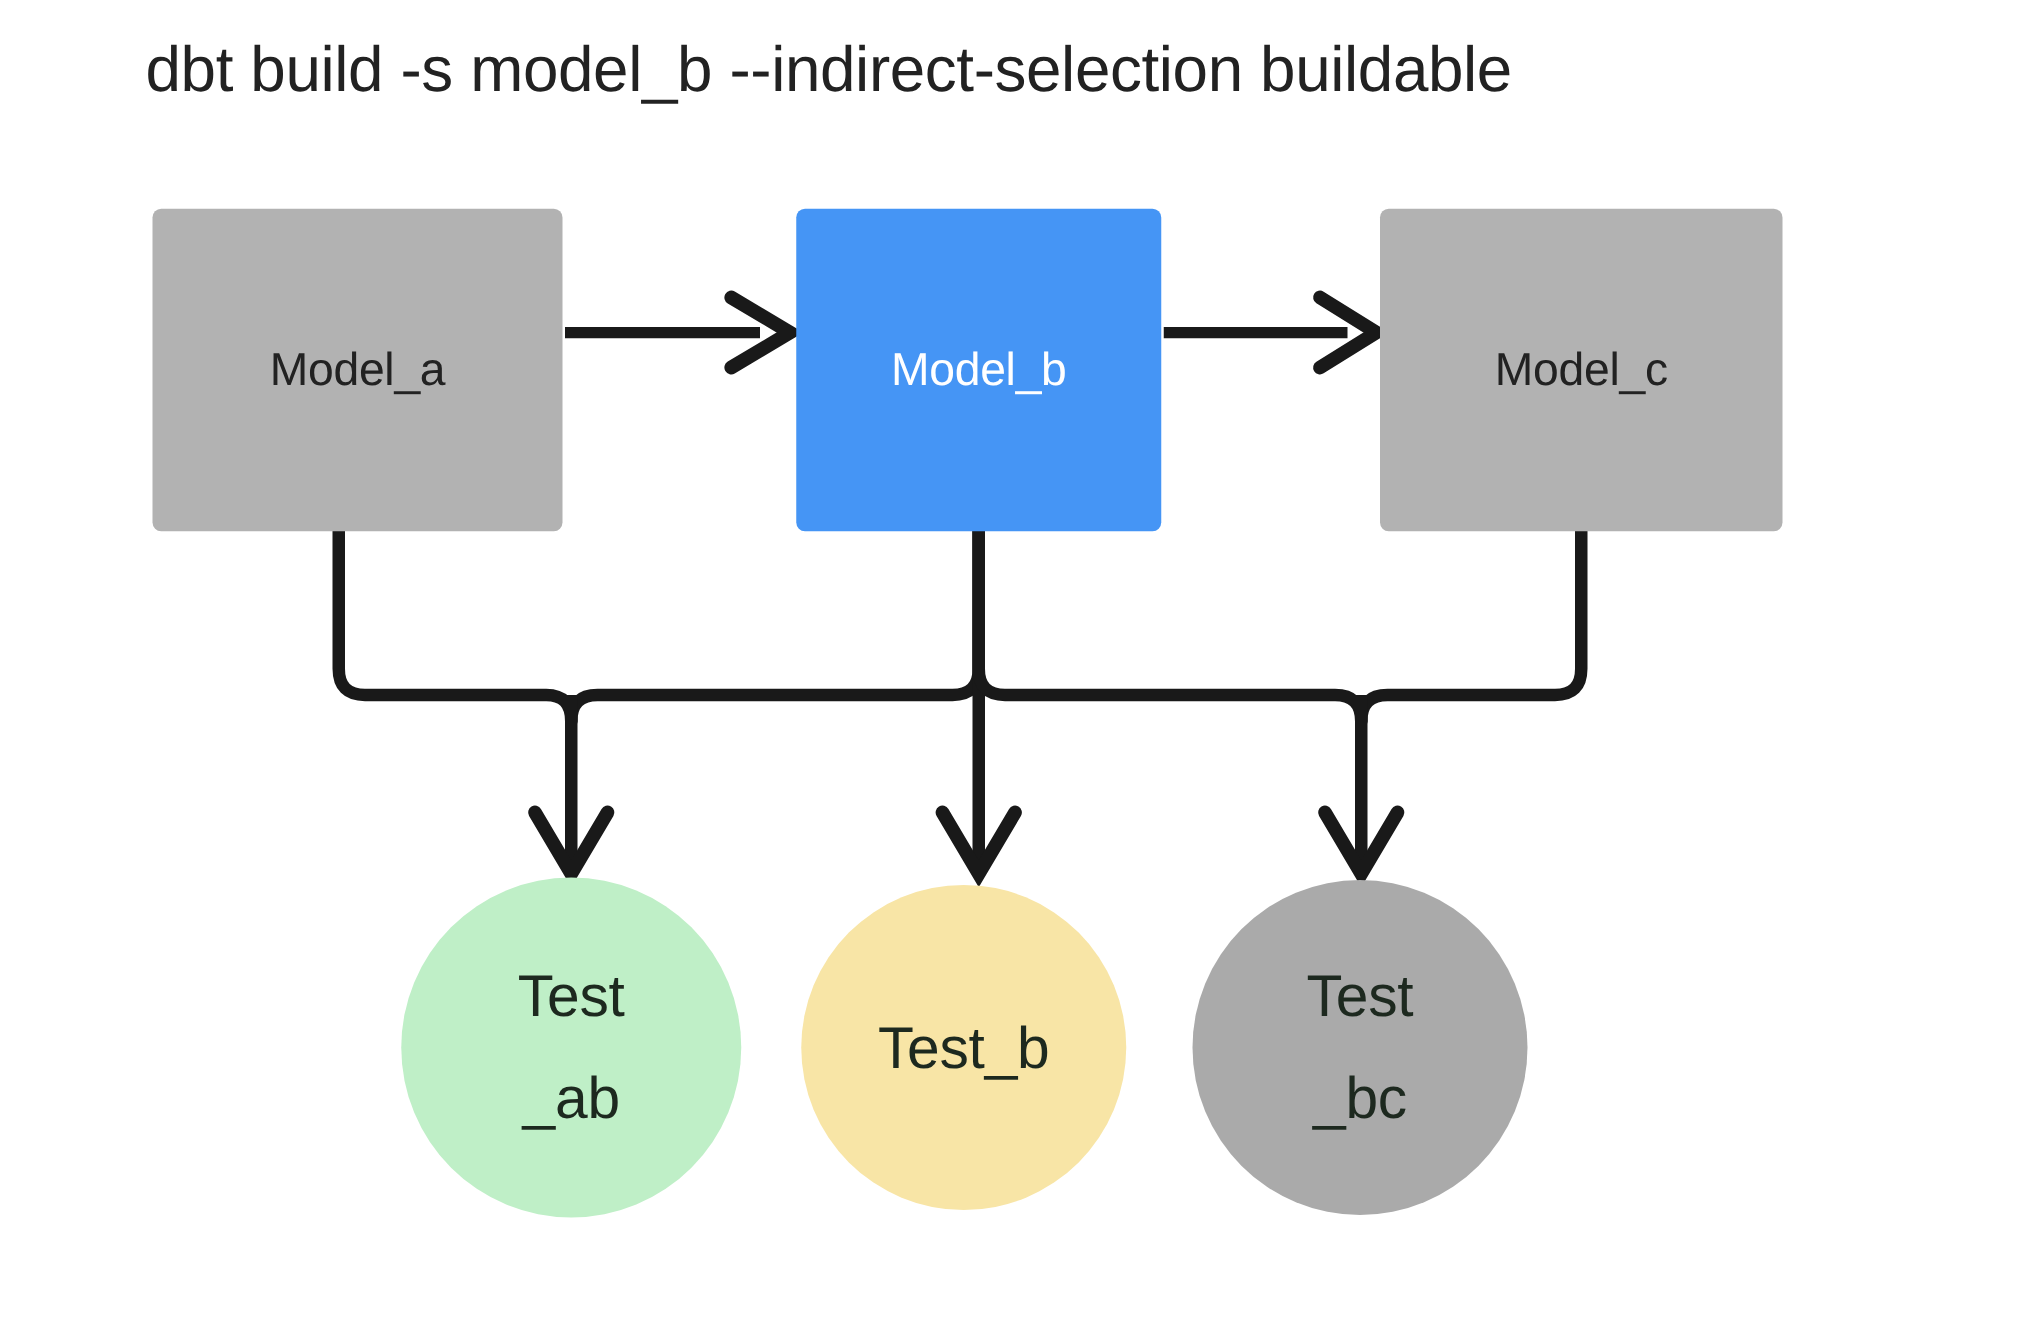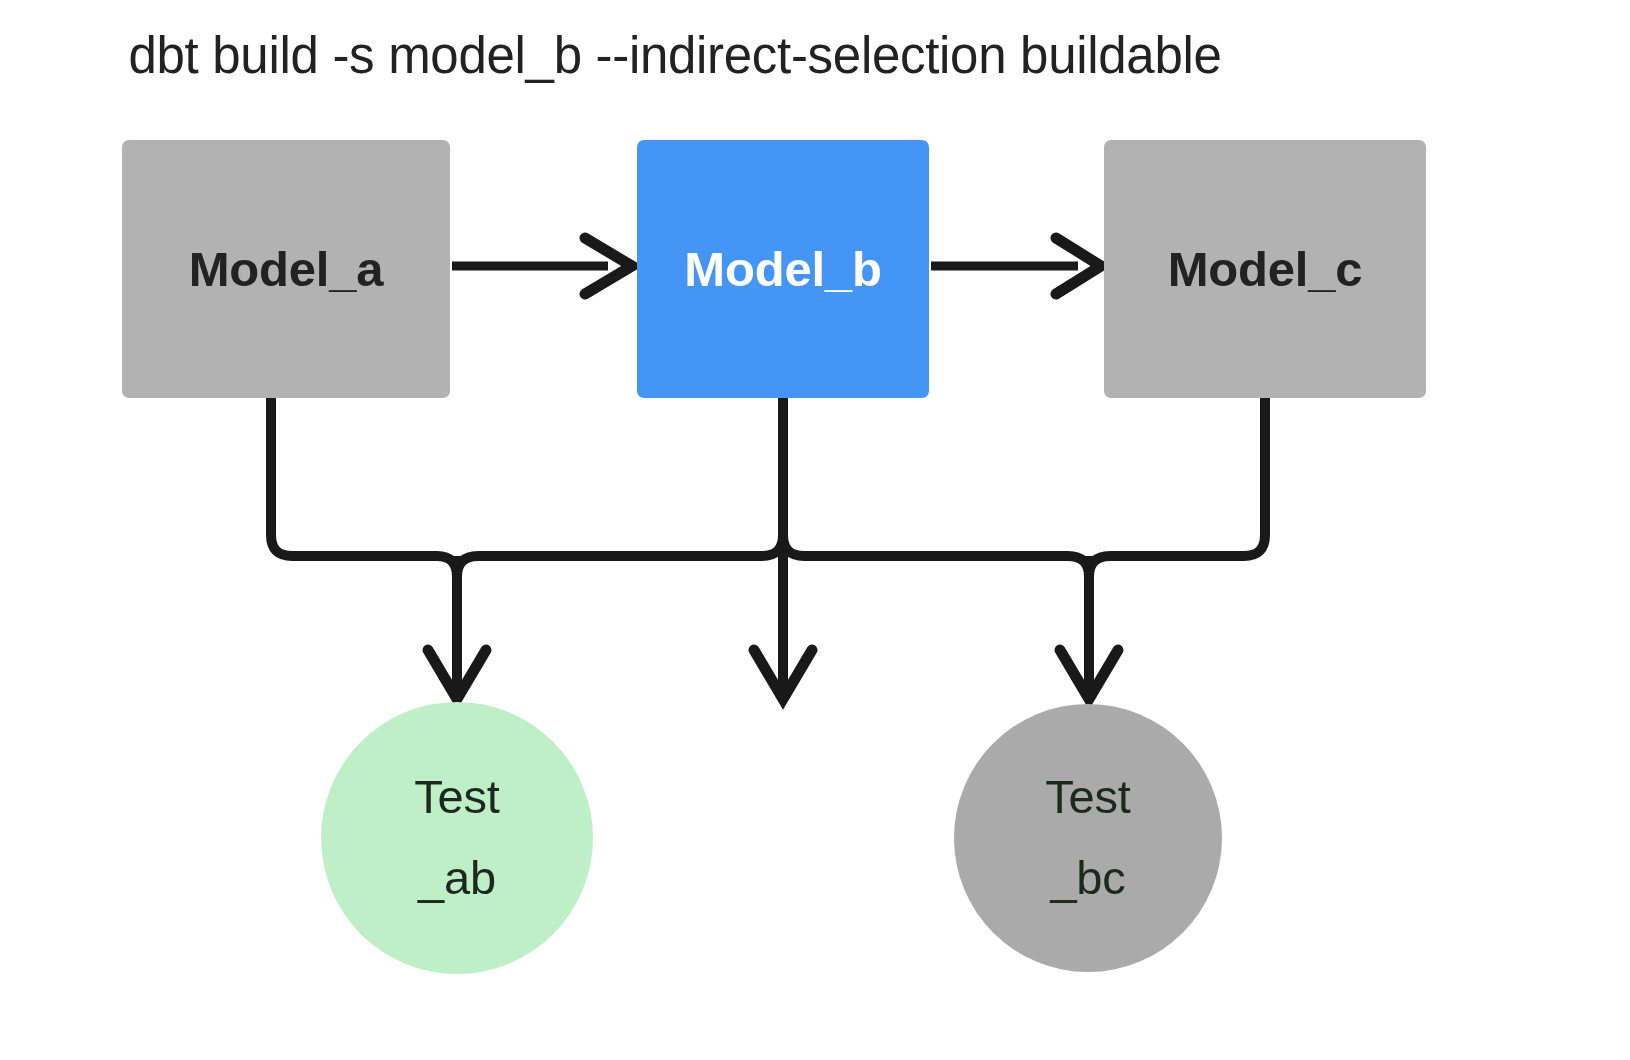--- a/index.html
+++ b/index.html
@@ -23,39 +23,39 @@
     position: absolute;
     left: 0;
     top: 26px;
     width: 1326px;
     text-align: center;
     font-size: 51px;
     font-weight: 400;
     color: #222222;
     letter-spacing: -0.3px;
     white-space: pre;
-    padding-left: 12px;
   }
   .edges {
     position: absolute;
     left: 0;
     top: 0;
     width: 1630px;
     height: 1060px;
     pointer-events: none;
   }
   .node-box {
     position: absolute;
     border-radius: 7px;
     display: flex;
     align-items: center;
     justify-content: center;
-    font-size: 49px;
-    font-weight: 700;
+    font-size: 37px;
+    font-weight: 400;
     letter-spacing: -0.2px;
+    margin-top: 27px;
   }
   .node-circle {
     position: absolute;
     border-radius: 50%;
     display: flex;
     flex-direction: column;
     align-items: center;
     justify-content: center;
     font-size: 47px;
     font-weight: 400;
@@ -127,19 +127,22 @@
 
   <div class="node-box" style="left:637px; top:140px; width:292px; height:258px; background:#4595f5; color:#ffffff;">
     <span>Model_b</span>
   </div>
 
   <div class="node-circle" style="left:321px; top:702px; width:272px; height:272px; background:#bfefc7; color:#1d291f;">
     <span class="ln">Test</span>
     <span class="ln">_ab</span>
   </div>
 
+  <div class="node-circle" style="left:641px; top:708px; width:260px; height:260px; background:#f8e5a6; color:#1d291f;">
+    <span class="ln">Test_b</span>
+  </div>
 
   <div class="node-circle" style="left:954px; top:704px; width:268px; height:268px; background:#aaaaaa; color:#1d291f;">
     <span class="ln">Test</span>
     <span class="ln">_bc</span>
   </div>
 
 </div>
 
 </body></html>

